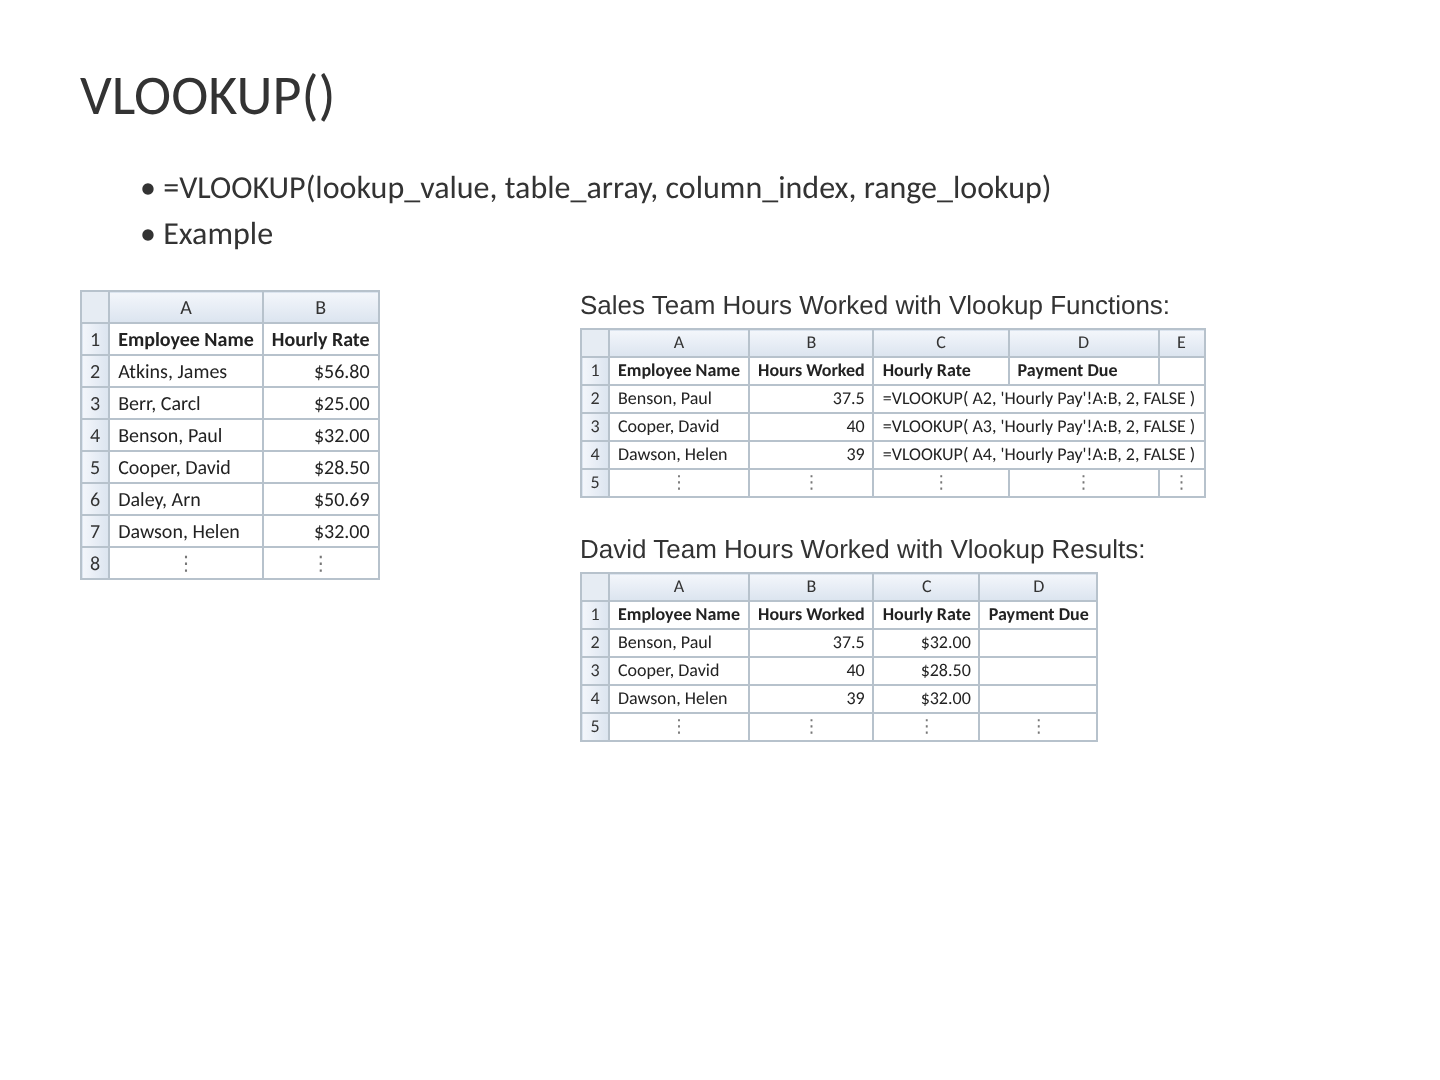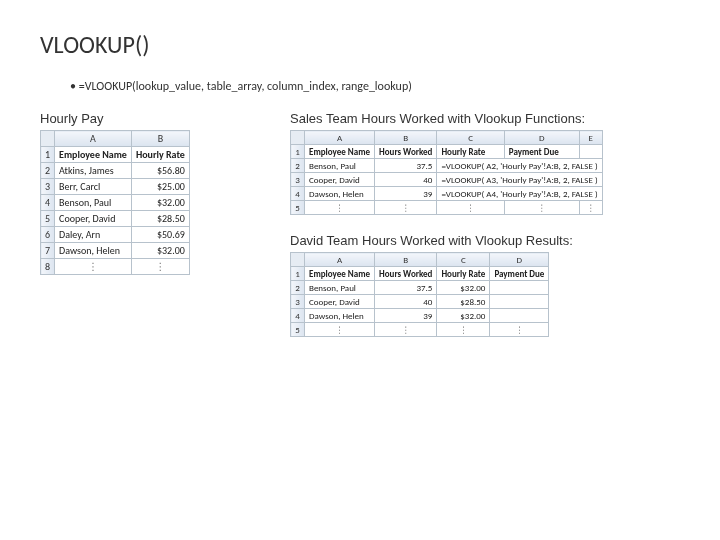--- a/index.html
+++ b/index.html
@@ -6,28 +6,28 @@
     margin: 0;
     padding: 30px 40px;
     font-family: Calibri, Arial, sans-serif;
     width: 720px;
     height: 540px;
     box-sizing: border-box;
     background: white;
     color: #333;
   }
   h1 {
-    font-size: 24px;
+    font-size: 28px;
     font-weight: 400;
     margin: 0 0 20px 0;
     color: #333;
   }
   .bullets {
     margin: 0 0 18px 30px;
-    font-size: 12px;
+    font-size: 16px;
   }
   .bullets div {
     margin-bottom: 4px;
   }
   .bullets .dot::before {
     content: "• ";
   }
   .cols {
     display: flex;
     gap: 20px;
@@ -94,25 +94,25 @@
   }
   .right-block { margin-bottom: 18px; }
 </style>
 </head>
 <body>
 
 <h1>VLOOKUP()</h1>
 
 <div class="bullets">
   <div class="dot">=VLOOKUP(lookup_value, table_array, column_index, range_lookup)</div>
+  <div class="dot">Example</div>
 </div>
 
 <div class="cols">
   <div class="left-col">
-    <div class="sub-label">Hourly Pay</div>
     <table class="sheet">
       <tbody>
           <tr>
         <th class="corner"></th>
         <th class="colhdr">A</th>
         <th class="colhdr">B</th>
       </tr>
       <tr>
         <th class="rowhdr">1</th>
         <td class="datahdr">Employee Name</td>

